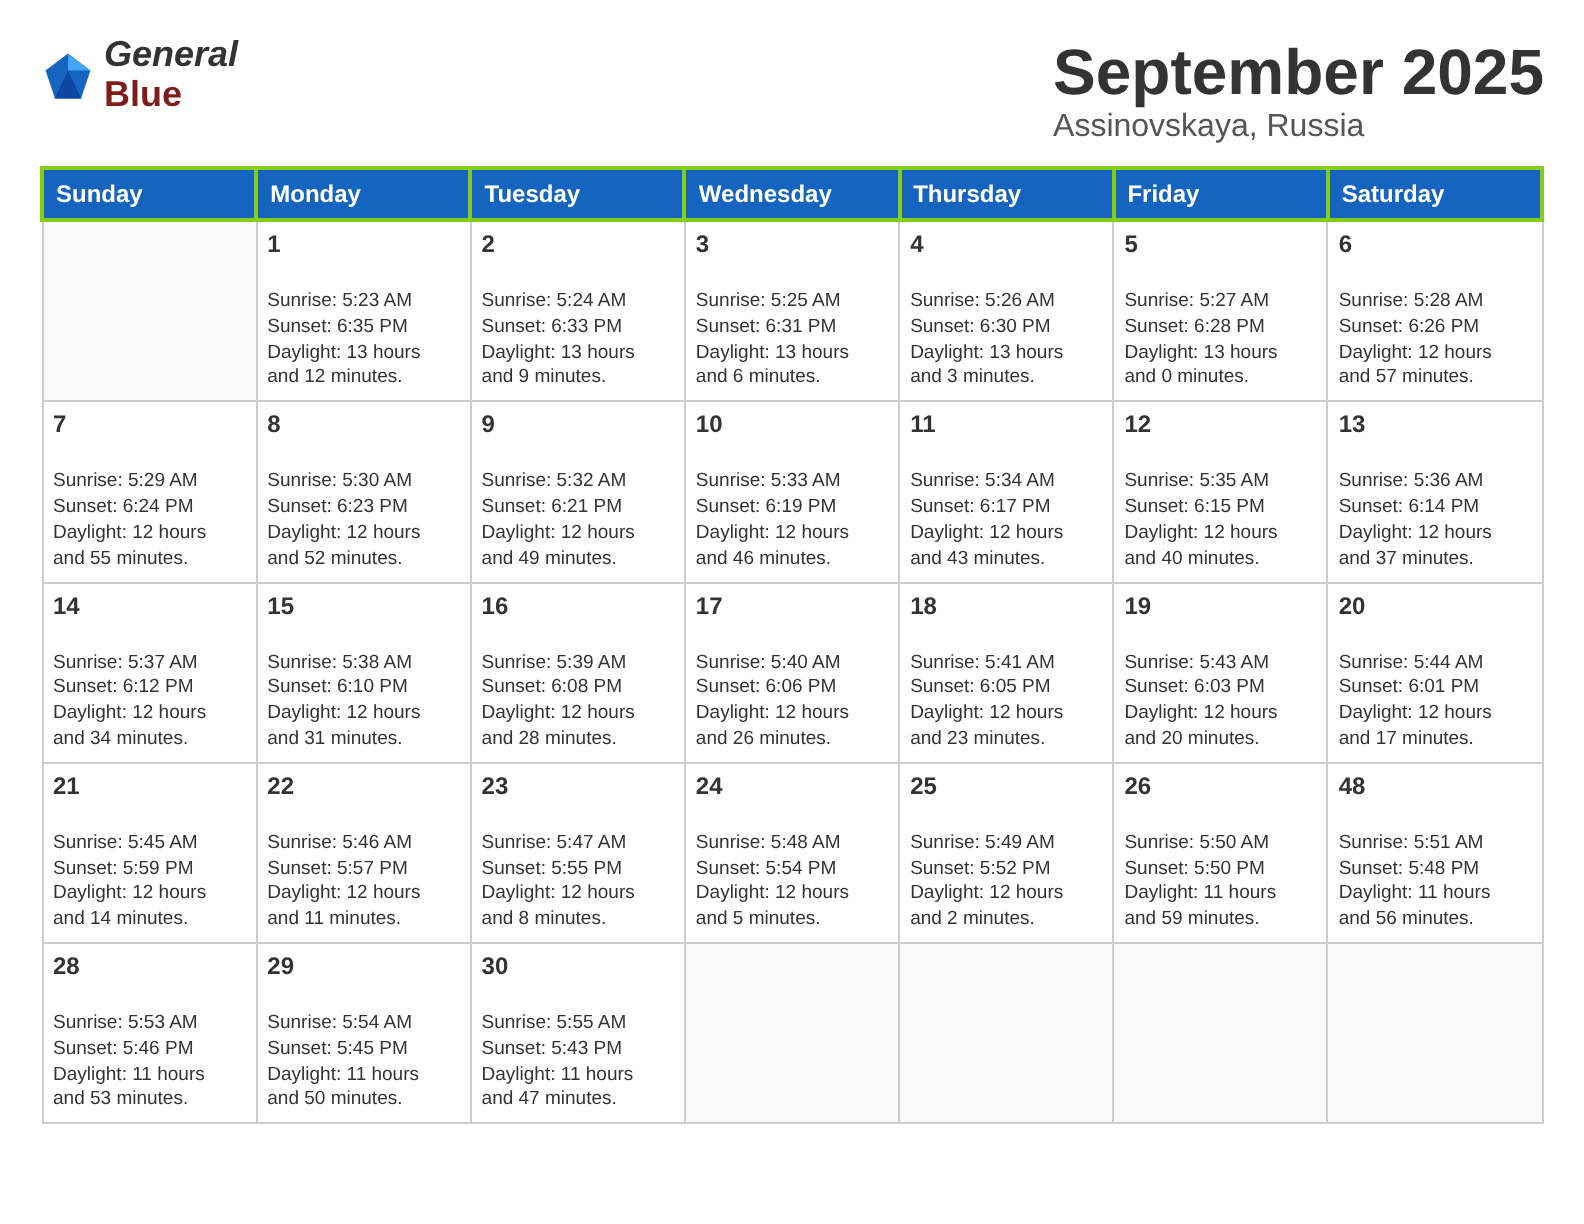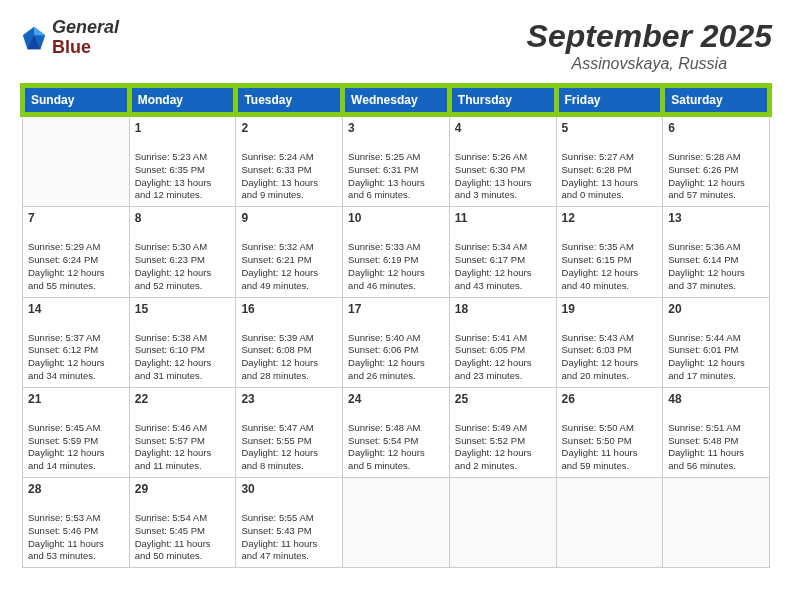--- a/index.html
+++ b/index.html
@@ -32,22 +32,21 @@
       line-height: 1.1;
     }
     .logo-text .general { display: block; font-style: italic; }
     .logo-text .blue { display: block; color: #7f1d1d; }
     .logo-icon {
       width: 28px;
       height: 28px;
       margin-right: 4px;
     }
     .title-block {
-      text-align: center;
-      font-style: italic;
+      text-align: left;
     }
     .month-title {
       font-size: 32px;
       font-weight: bold;
       color: #333;
     }
     .location {
       font-size: 16px;
       color: #555;
     }
@@ -56,21 +55,21 @@
       border-collapse: collapse;
       border: 1px solid #ccc;
     }
     .calendar th {
       background-color: #1565c0;
       color: #fff;
       font-size: 12px;
       font-weight: bold;
       text-align: left;
       padding: 5px 6px;
-      border: 5px solid #84cc16;
+      border: 2px solid #84cc16;
     }
     .calendar td {
       vertical-align: top;
       border: 1px solid #ccc;
       padding: 4px 5px;
       width: calc(100% / 7);
       height: 80px;
       font-size: 10px;
       color: #333;
     }

